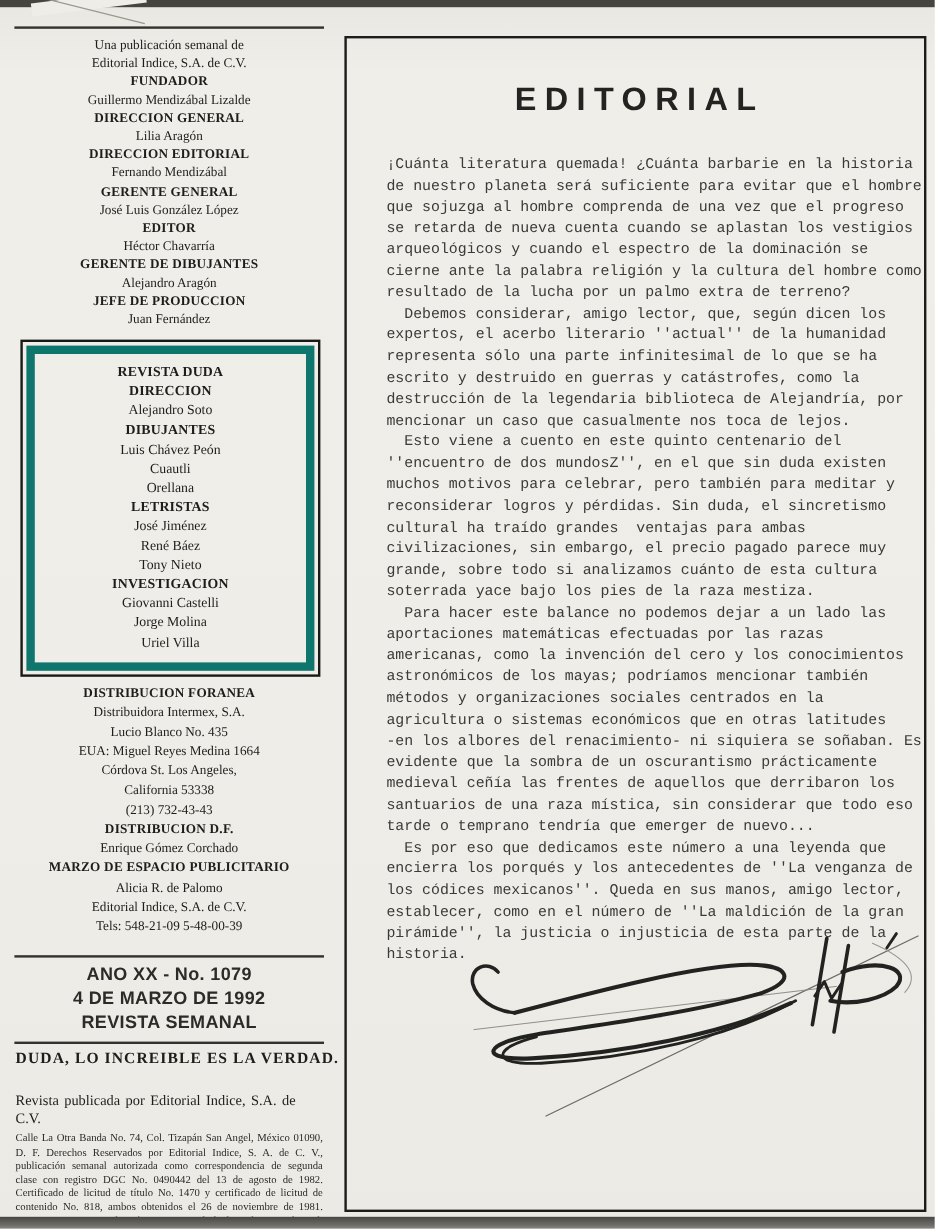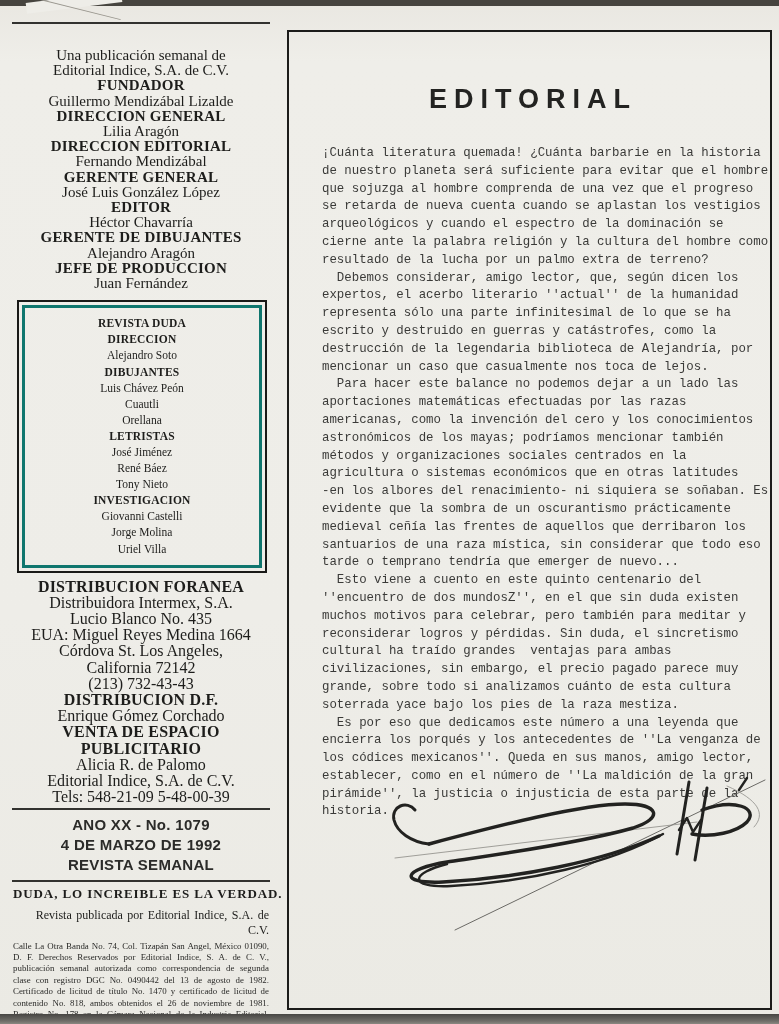--- a/index.html
+++ b/index.html
@@ -10,35 +10,35 @@
   }
   
   .scan-top{position:absolute;top:0;left:0;width:779px;height:6px;background:#46443f;}
   .scan-top-notch{position:absolute;top:-3px;left:26px;width:96px;height:11px;background:#eeede8;transform:rotate(-7deg);}
   .scan-fold{position:absolute;top:8px;left:30px;width:92px;height:1px;background:#9a978f;transform:rotate(14deg);}
   .scan-bottom{position:absolute;bottom:0;left:0;width:779px;height:10px;background:linear-gradient(180deg,#474643,#6f6d68 70%,#8a8881);}
 
   
   .left-col{position:absolute;left:12px;top:22px;width:258px;}
   .rule{border:none;border-top:2px solid #32322f;margin:0;}
-  .masthead{text-align:center;font-size:15px;line-height:15.2px;padding-top:24px;padding-bottom:2px;}
+  .masthead{text-align:center;font-size:11px;line-height:15.2px;padding-top:7px;padding-bottom:2px;}
   .b{font-weight:bold;letter-spacing:0.2px;}
   .duda-box{margin:7px 3px 0 5px;border:2px solid #191917;padding:3px;}
-  .duda-box-inner{border:3px solid #0f766e;text-align:center;font-size:11.5px;line-height:16.1px;padding:7px 14px 8px;}
-  .dist{text-align:center;font-size:16px;line-height:16.2px;padding:6px 0 2px;}
+  .duda-box-inner{border:7px solid #0f766e;text-align:center;font-size:11.5px;line-height:16.1px;padding:7px 14px 8px;}
+  .dist{text-align:center;font-size:11px;line-height:16.2px;padding:6px 0 16px;}
   .issue{font-family:"Liberation Sans",sans-serif;font-weight:bold;text-align:center;
          font-size:15px;line-height:20px;padding:5px 0 5px;white-space:pre-line;letter-spacing:0.3px;color:#2b2b29;}
   .legal{padding:4px 1px 6px;}
   .legal-head{font-weight:bold;font-size:13px;letter-spacing:0.9px;text-align:left;white-space:nowrap;}
-  .legal-sub{font-size:12px;text-align:right;word-spacing:1.5px;margin-top:6px;}
+  .legal-sub{font-size:12px;text-align:left;word-spacing:1.5px;margin-top:20px;}
   .legal-body{font-size:8.9px;line-height:11.4px;text-align:justify;margin-top:3px;color:#2a2a28;}
 
   
   .right-box{position:absolute;left:287px;top:30px;width:481px;height:976px;border:2px solid #1c1c1a;}
-  .ed-title{margin-top:52px;text-align:center;font-family:"Liberation Sans",sans-serif;font-weight:bold;
+  .ed-title{margin-top:36px;text-align:center;font-family:"Liberation Sans",sans-serif;font-weight:bold;
             font-size:27px;letter-spacing:7px;text-indent:7px;color:#232321;}
   .ed-body{margin:30px 0 0 17px;font-family:"Liberation Mono","DejaVu Sans Mono",monospace;
            font-size:12.4px;line-height:17.8px;color:#3a3a38;}
   .para{white-space:pre;margin-left:16px;}
   .sig{position:absolute;left:78px;top:742px;width:400px;height:165px;}
 </style>
 </head>
 <body>
 
 <div class="scan-top">
@@ -87,25 +87,25 @@
         <div>Uriel Villa</div>
       </div>
   </div>
 
   <div class="dist">
       <div class="b">DISTRIBUCION FORANEA</div>
       <div>Distribuidora Intermex, S.A.</div>
       <div>Lucio Blanco No. 435</div>
       <div>EUA: Miguel Reyes Medina 1664</div>
       <div>Córdova St. Los Angeles,</div>
-      <div>California 72142</div>
+      <div>California 53338</div>
       <div>(213) 732-43-43</div>
       <div class="b">DISTRIBUCION D.F.</div>
       <div>Enrique Gómez Corchado</div>
-      <div class="b">VENTA DE ESPACIO PUBLICITARIO</div>
+      <div class="b">MARZO DE ESPACIO PUBLICITARIO</div>
       <div>Alicia R. de Palomo</div>
       <div>Editorial Indice, S.A. de C.V.</div>
       <div>Tels: 548-21-09  5-48-00-39</div>
     </div>
 
   <hr class="rule">
   <div class="issue">ANO XX - No. 1079
 4 DE MARZO DE 1992
 REVISTA SEMANAL</div>
   <hr class="rule">
@@ -128,39 +128,39 @@
 se retarda de nueva cuenta cuando se aplastan los vestigios
 arqueológicos y cuando el espectro de la dominación se
 cierne ante la palabra religión y la cultura del hombre como
 resultado de la lucha por un palmo extra de terreno?</div>
       <div class="para">  Debemos considerar, amigo lector, que, según dicen los
 expertos, el acerbo literario ''actual'' de la humanidad
 representa sólo una parte infinitesimal de lo que se ha
 escrito y destruido en guerras y catástrofes, como la
 destrucción de la legendaria biblioteca de Alejandría, por
 mencionar un caso que casualmente nos toca de lejos.</div>
+      <div class="para">  Esto viene a cuento en este quinto centenario del
+''encuentro de dos mundosZ'', en el que sin duda existen
+muchos motivos para celebrar, pero también para meditar y
+reconsiderar logros y pérdidas. Sin duda, el sincretismo
+cultural ha traído grandes  ventajas para ambas
+civilizaciones, sin embargo, el precio pagado parece muy
+grande, sobre todo si analizamos cuánto de esta cultura
+soterrada yace bajo los pies de la raza mestiza.</div>
       <div class="para">  Para hacer este balance no podemos dejar a un lado las
 aportaciones matemáticas efectuadas por las razas
 americanas, como la invención del cero y los conocimientos
 astronómicos de los mayas; podríamos mencionar también
 métodos y organizaciones sociales centrados en la
 agricultura o sistemas económicos que en otras latitudes
 -en los albores del renacimiento- ni siquiera se soñaban. Es
 evidente que la sombra de un oscurantismo prácticamente
 medieval ceñía las frentes de aquellos que derribaron los
 santuarios de una raza mística, sin considerar que todo eso
 tarde o temprano tendría que emerger de nuevo...</div>
-      <div class="para">  Esto viene a cuento en este quinto centenario del
-''encuentro de dos mundosZ'', en el que sin duda existen
-muchos motivos para celebrar, pero también para meditar y
-reconsiderar logros y pérdidas. Sin duda, el sincretismo
-cultural ha traído grandes  ventajas para ambas
-civilizaciones, sin embargo, el precio pagado parece muy
-grande, sobre todo si analizamos cuánto de esta cultura
-soterrada yace bajo los pies de la raza mestiza.</div>
       <div class="para">  Es por eso que dedicamos este número a una leyenda que
 encierra los porqués y los antecedentes de ''La venganza de
 los códices mexicanos''. Queda en sus manos, amigo lector,
 establecer, como en el número de ''La maldición de la gran
 pirámide'', la justicia o injusticia de esta parte de la
 historia.</div>
       <div class="para"></div>
     </div>
 
   <svg class="sig" viewBox="0 0 400 165" fill="none" stroke-linecap="round" stroke-linejoin="round">

